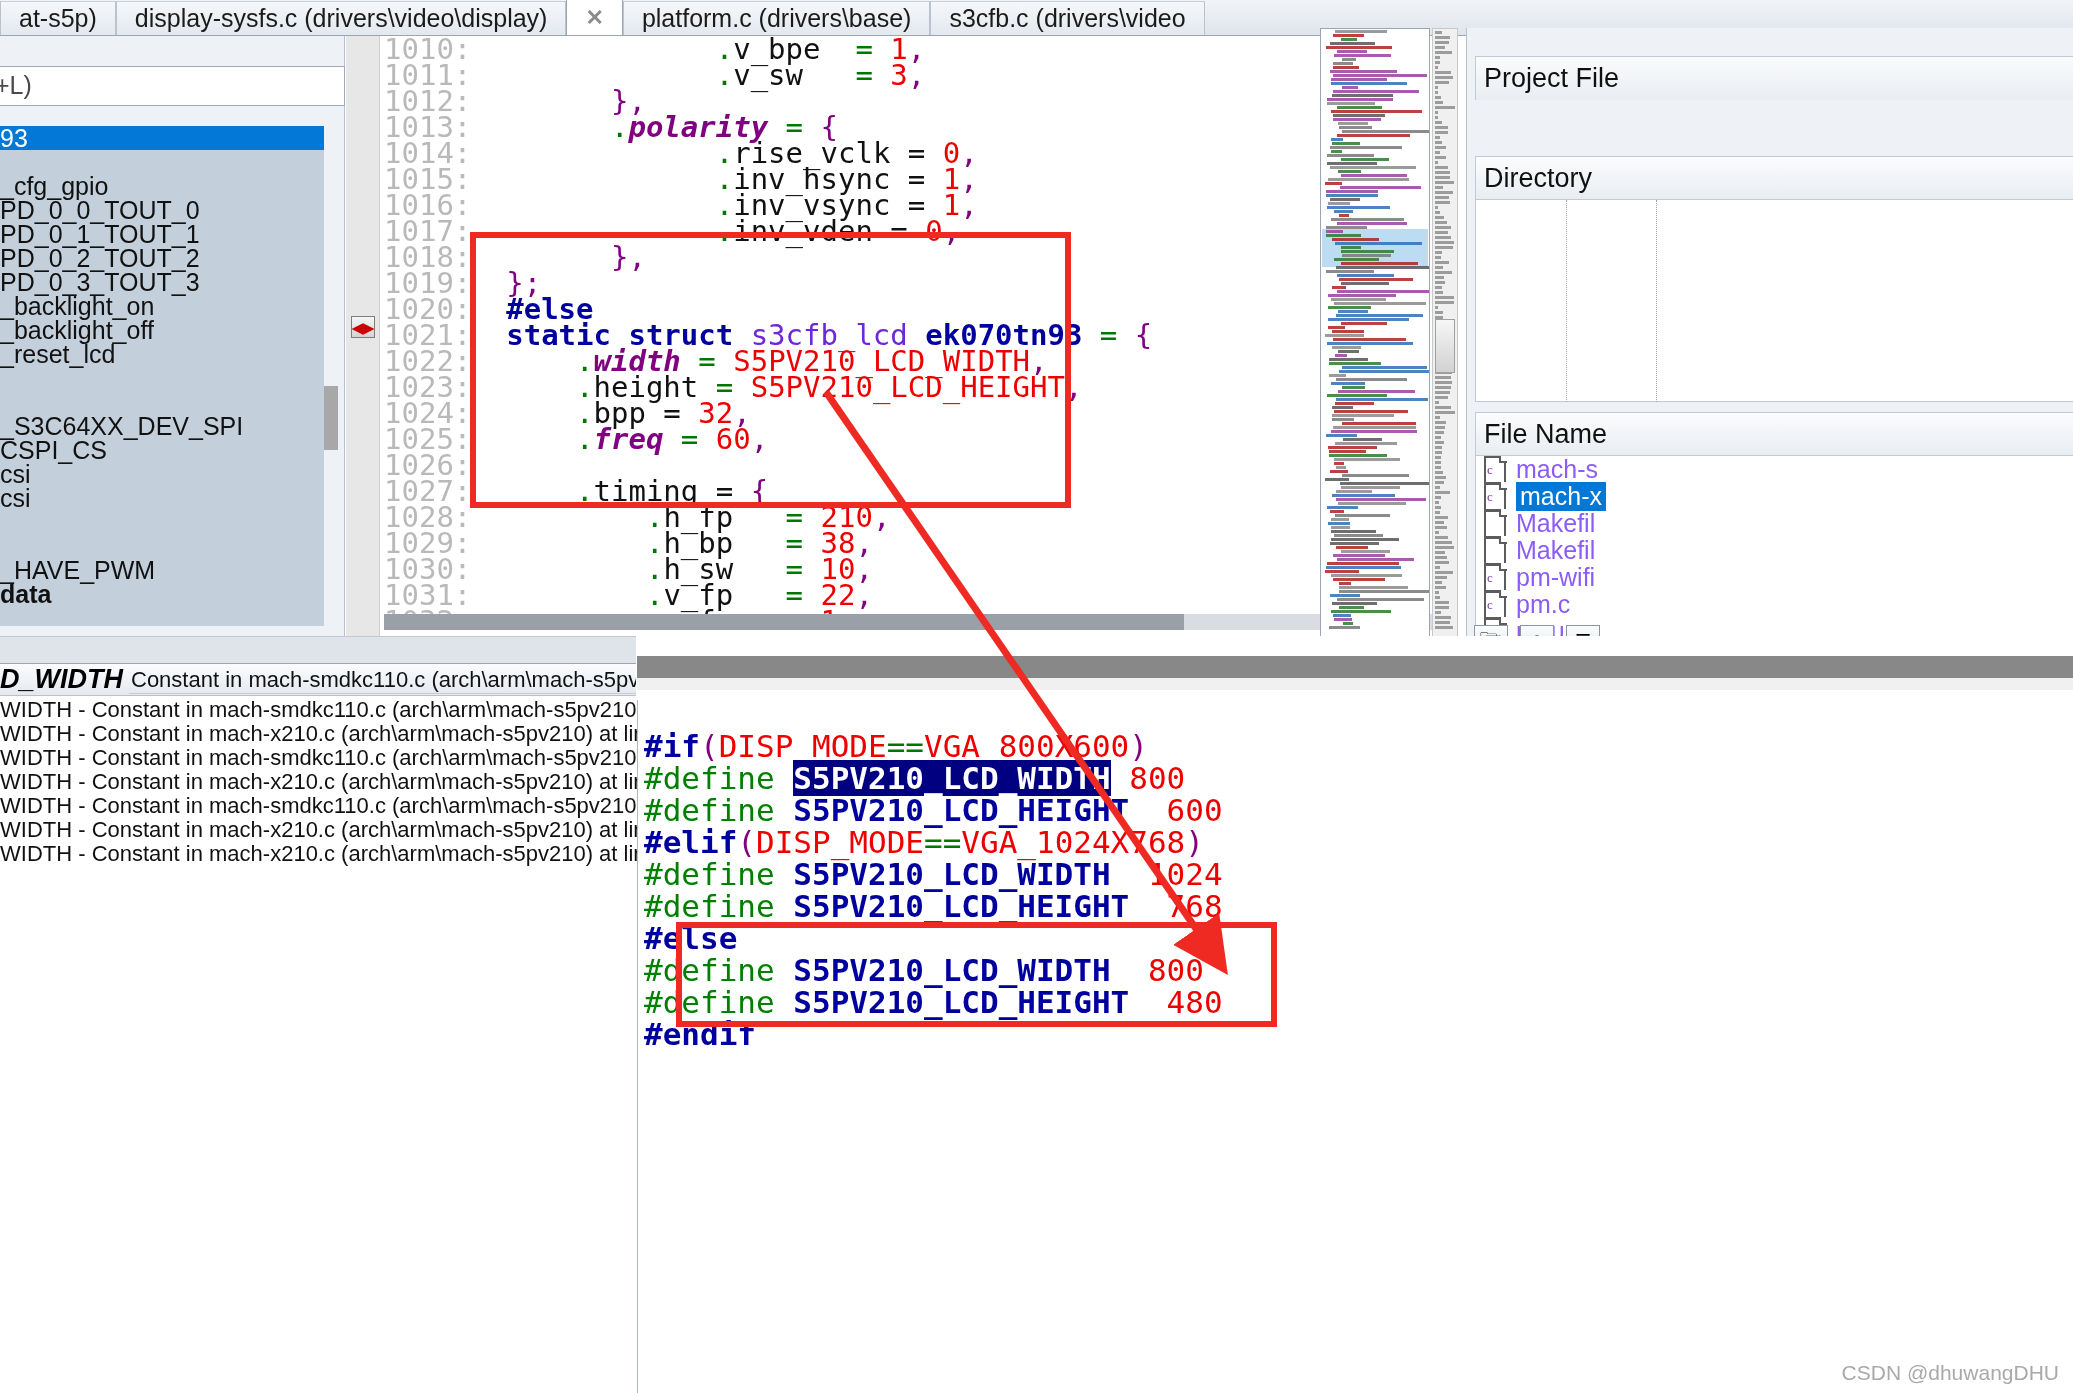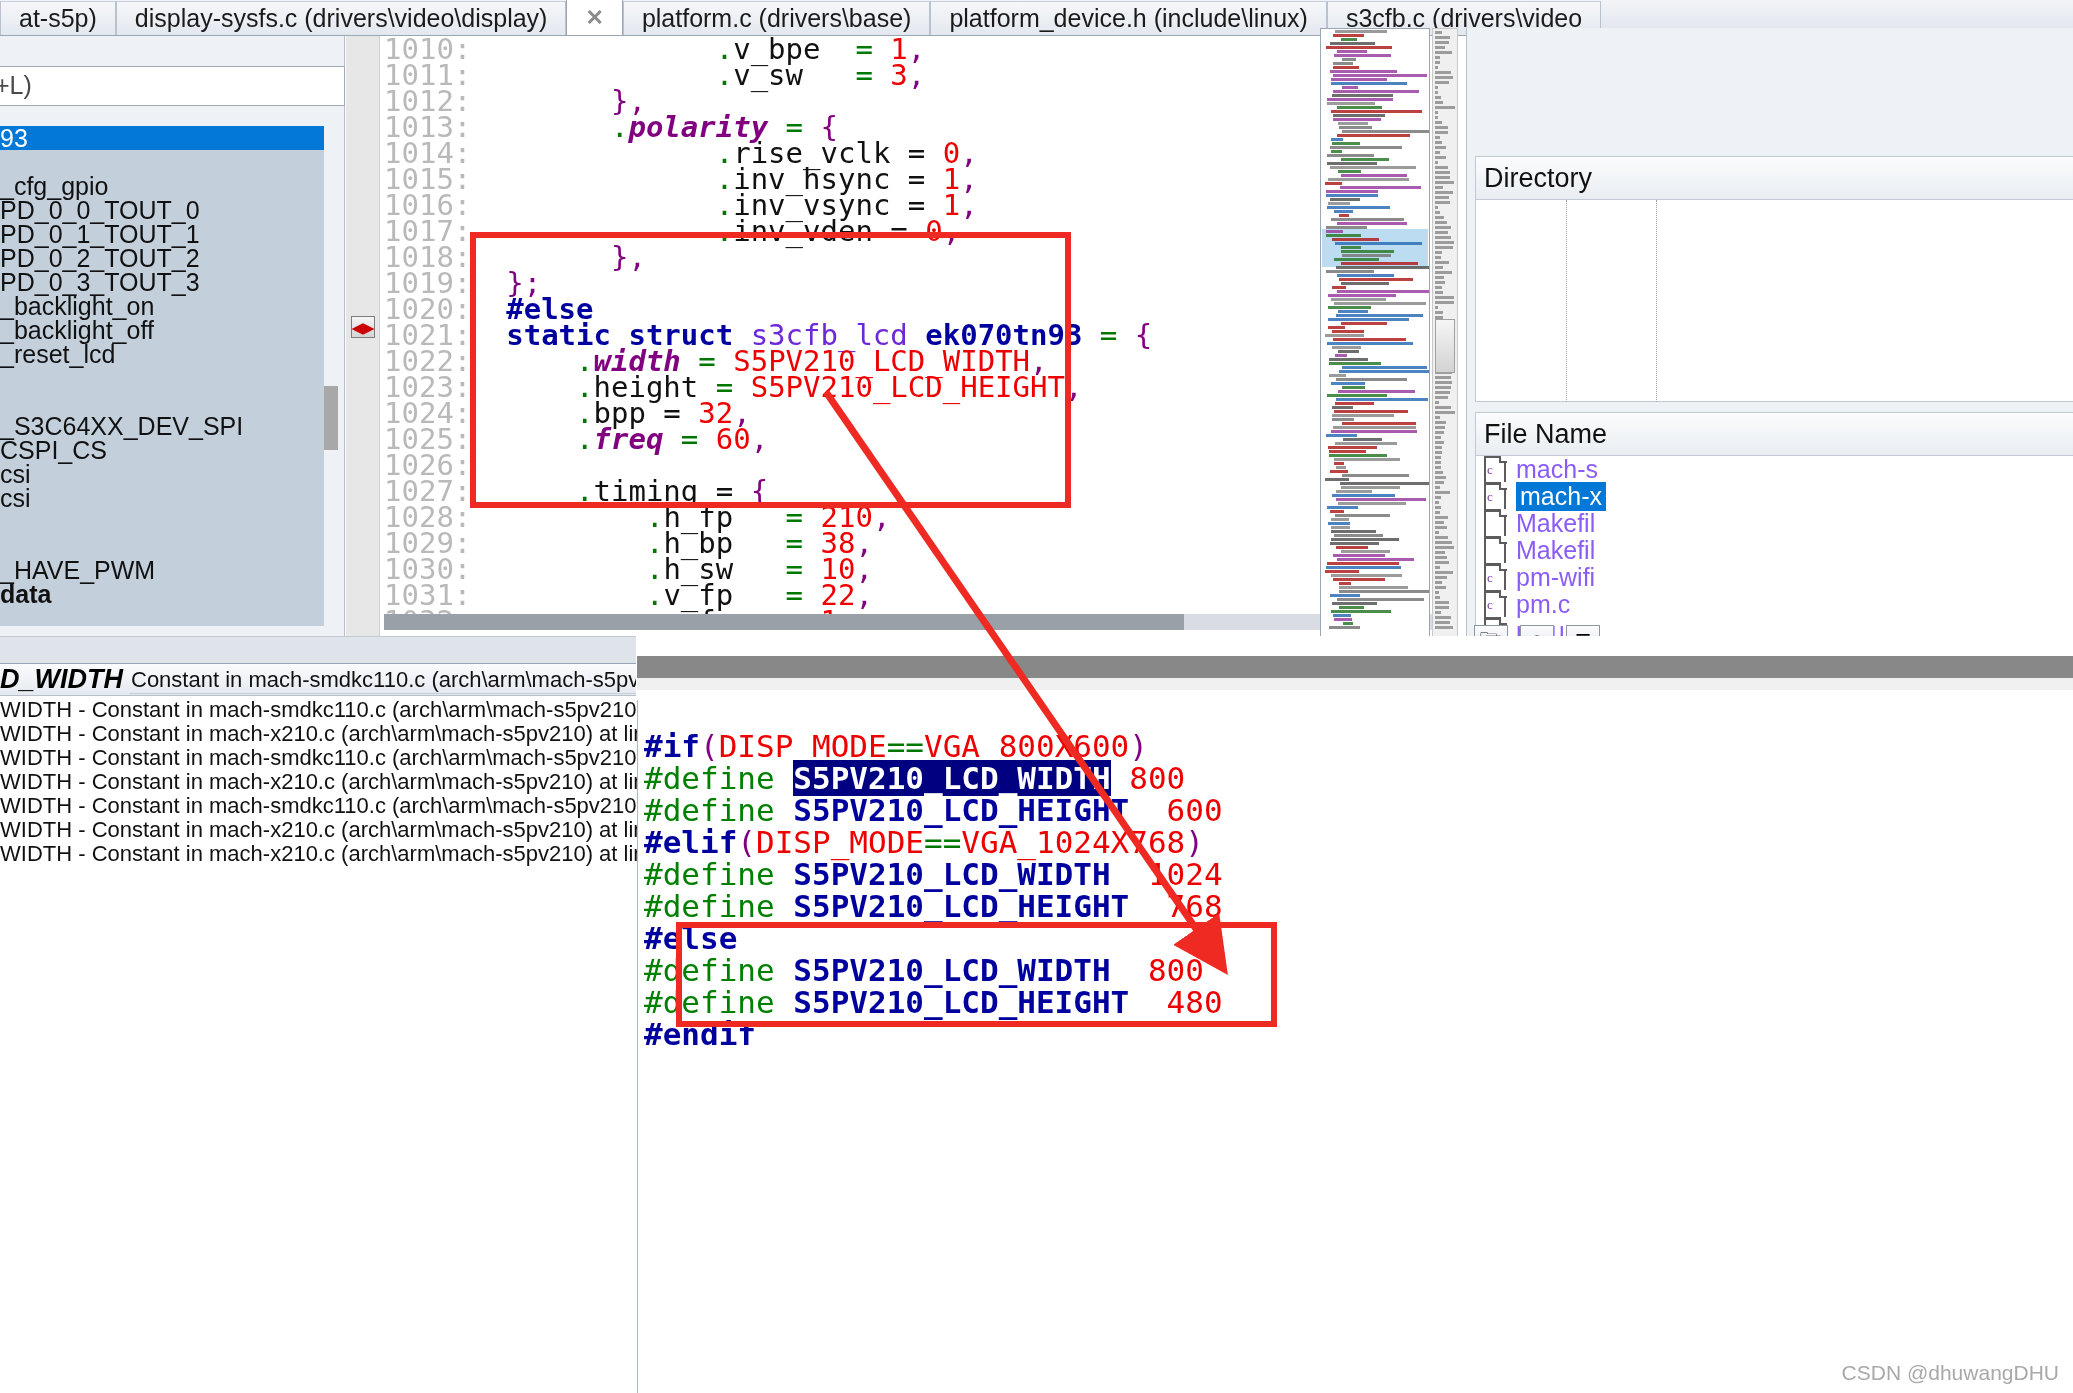--- a/index.html
+++ b/index.html
@@ -243,23 +243,20 @@
         <span>at-s5p)</span>
       </div>
       <div class="tab">
         <span>display-sysfs.c (drivers\video\display)</span>
       </div>
       <div class="tab active">
         <span class="closex">✕</span>
       </div>
       <div class="tab">
         <span>platform.c (drivers\base)</span>
-      </div>
-      <div class="tab">
-        <span>platform_device.h (include\linux)</span>
       </div>
       <div class="tab">
         <span>s3cfb.c (drivers\video</span>
       </div>
     </div>
 
   <div class="leftpanel">
     <div class="lp-searchwrap">
       <span class="ph">+L)</span>
     </div>
@@ -572,20 +569,21 @@
         <i style="width: 14.1329px;"></i>
         <i style="width: 6.30016px;"></i>
         <i style="width: 16.4075px;"></i>
         <i style="width: 15.1247px;"></i>
         <i style="width: 17.8252px;"></i>
       </div>
     <div class="mmsb-thumb"></div>
   </div>
 
   <div class="rightpanel">
+    <div class="rp-title">Project File</div>
     <div class="rp-dirhdr">Directory</div>
     <div class="rp-dirbody">
       <div class="colsep" style="left:90px"></div>
       <div class="colsep" style="left:180px"></div>
     </div>
     <div class="rp-filehdr">File Name</div>
     <div class="rp-filelist" id="flist">
         <div class="fl-row">
           <span class="ficon">
             <span class="sheet"></span>

